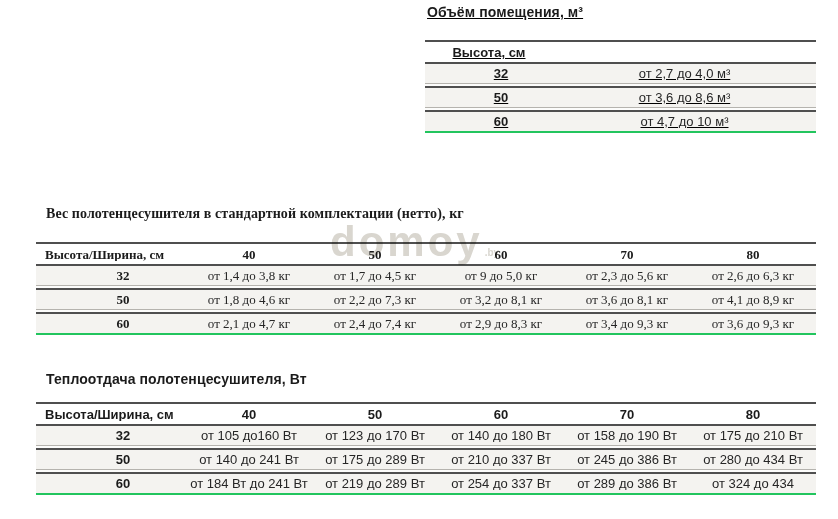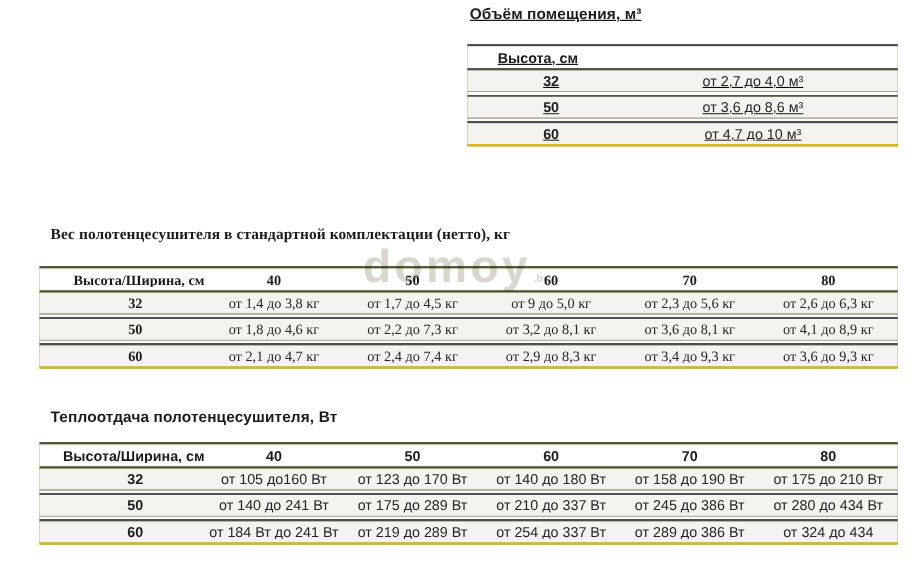--- a/index.html
+++ b/index.html
@@ -18,22 +18,22 @@
     margin:0;font-size:14px;font-weight:bold;color:#1b1b1b;
     line-height:16px;letter-spacing:0.1px;
   }
   #t0 .tbl-title{margin-left:2px;}
   #t1 .tbl-title{margin-left:10px;}
   #t2 .tbl-title{margin-left:10px;}
 
   .grid{
     margin-top:20px;
     border-top:2px solid #4f4f4f;
-    border-bottom:2px solid #eab308;
-    background:#4d7c0f;
+    border-bottom:2px solid #22c55e;
+    background:#3b82f6;
   }
   #t2 .grid{margin-top:15px;}
 
   .row{display:grid;align-items:center;}
   .g2 .row{grid-template-columns:128px 1fr;}
   .g6 .row{grid-template-columns:150px repeat(5,1fr);}
 
   .row.header{height:20px;background:#ffffff;}
   .row.data{height:19px;background:#f4f3f0;}
 
@@ -44,21 +44,21 @@
       #b5b3ae 0,#b5b3ae 1px,
       #fcfcfb 1px,#fcfcfb 3px,
       #4f4f4f 3px,#4f4f4f 5px);
   }
 
   .cell{
     text-align:center;font-size:13px;color:#262626;
     white-space:nowrap;overflow:hidden;line-height:1;
   }
   .row.header .cell{font-weight:bold;color:#1b1b1b;}
-  .g6 .row.header .cell.first{text-align:right;padding-left:9px;}
+  .g6 .row.header .cell.first{text-align:left;padding-left:9px;}
   .row.data .cell.first{font-weight:bold;color:#1b1b1b;margin-left:24px;}
 
   .watermark{
     position:absolute;left:330px;top:221px;z-index:3;
     font-size:42px;font-weight:bold;letter-spacing:3px;
     color:#d9d6cf;mix-blend-mode:multiply;pointer-events:none;
     line-height:1;
   }
   .watermark .suffix{font-size:10px;letter-spacing:0;margin-left:2px;}
 </style>

